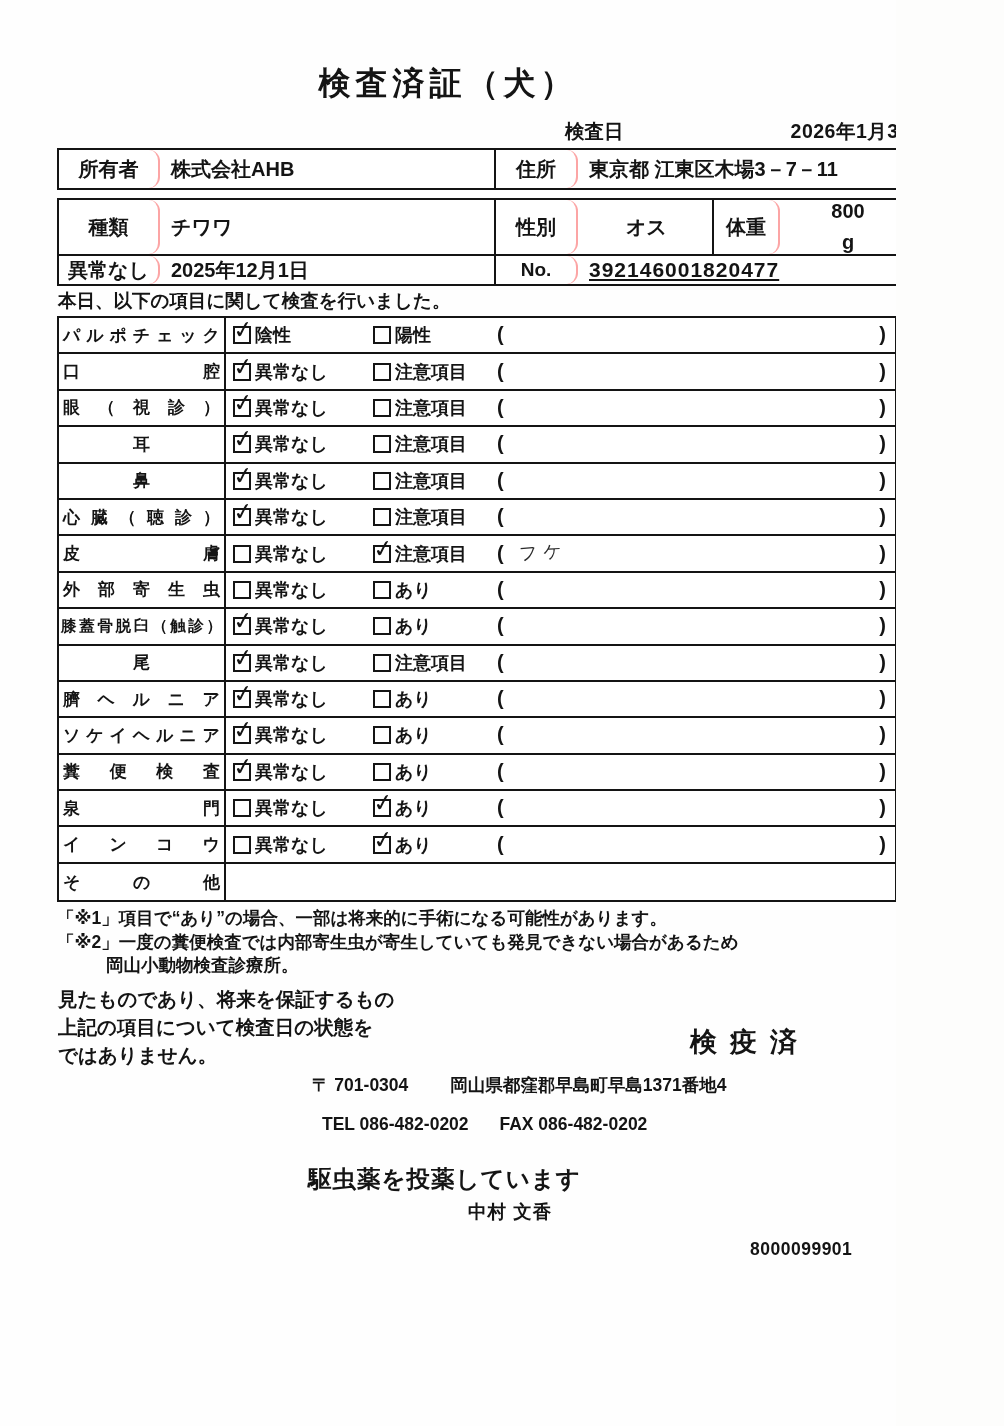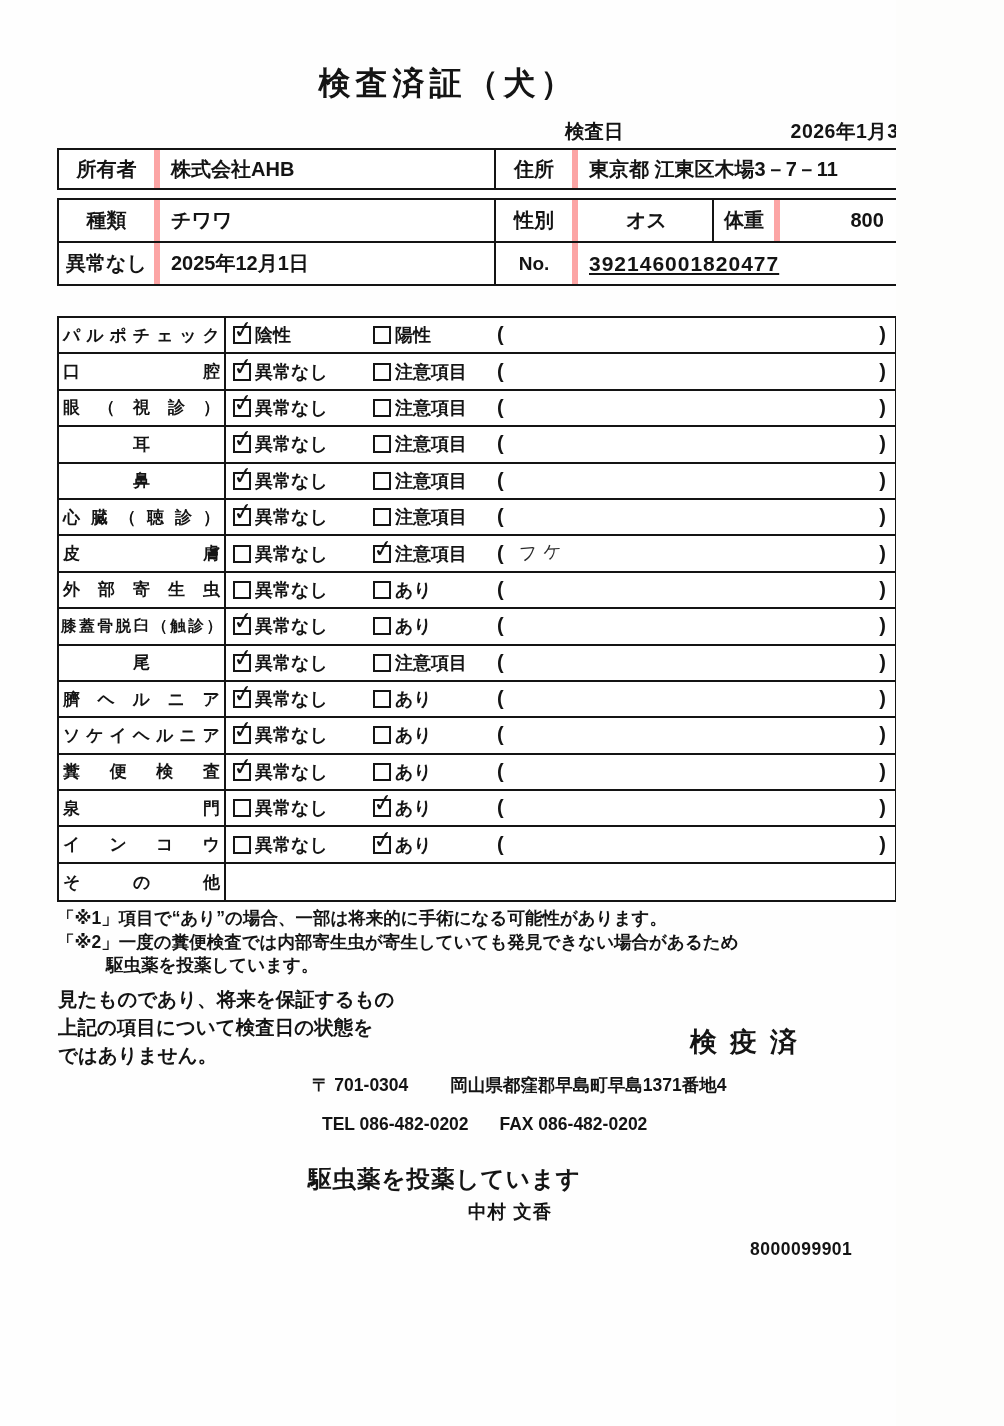--- a/index.html
+++ b/index.html
@@ -19,30 +19,30 @@
   .date-label{position:absolute;left:508px;top:0;}
   .date-value{position:absolute;right:2px;top:0;letter-spacing:.5px;}
 
   
   .htable{position:absolute;left:57px;border:2.5px solid #141414;box-sizing:border-box;background:#fff;}
   .t1{top:148px;width:875px;height:42px;display:flex;}
   .t2{top:198px;width:875px;height:88px;display:flex;flex-direction:column;}
   .t2 .trow{display:flex;flex:1;}
   .t2 .trow.top{border-bottom:2px solid #141414;}
   .cell{display:flex;align-items:center;box-sizing:border-box;font-size:20px;font-weight:600;}
-  .cell.lab{justify-content:center;border-right:6px solid #fca5a5;}
+  .cell.lab{justify-content:center;border-right:2px solid #fca5a5;border-radius:11px;}
   .cell.val{padding-left:11px;border-right:2px solid #141414;}
   .cell.last{border-right:none;}
   .w-lab1{width:101px;}   
   .w-val1{width:336px;}
   .w-lab2{width:82px;}    
   .w-sex{width:99px;margin-left:37px;}
   .w-wlab{width:66px;}
   .w-rest{flex:1;}
-  .weight-val{justify-content:flex-end;padding-right:14px;gap:20px;}
+  .weight-val{justify-content:flex-end;padding-right:14px;gap:8px;flex-direction:column;}
   .no-label{font-size:19px;}
   .no-value{font-size:21px;letter-spacing:1px;text-decoration:underline;}
 
   .intro{position:absolute;top:288px;left:58px;font-size:18.5px;font-weight:600;}
 
   
   .checklist{position:absolute;top:316px;left:57px;width:840px;border:2.5px solid #141414;box-sizing:border-box;background:#fff;}
   .check-row{display:flex;height:36.4px;border-bottom:2px solid #141414;box-sizing:border-box;position:relative;}
   .check-row:last-child{border-bottom:none;}
   .row-label{
@@ -117,20 +117,21 @@
       </div>
     </div>
     <div class="trow">
       <div class="cell lab w-lab1">異常なし</div>
       <div class="cell val w-val1">2025年12月1日</div>
       <div class="cell lab w-lab2 no-label">No.</div>
       <div class="cell val last w-rest no-value">392146001820477</div>
     </div>
   </div>
 
+  <div class="intro">本日、以下の項目に関して検査を行いました。</div>
 
   <div class="checklist" id="checklist">
     <div class="check-row">
       <div class="row-label spread">
           <span>パ</span>
           <span>ル</span>
           <span>ポ</span>
           <span>チ</span>
           <span>ェ</span>
           <span>ッ</span>
@@ -473,21 +474,21 @@
           <span>他</span>
         </div>
       <div class="row-options"></div>
 
     </div>
   </div>
 
   <div class="notes">
     <div>「※1」項目で“あり”の場合、一部は将来的に手術になる可能性があります。</div>
     <div>「※2」一度の糞便検査では内部寄生虫が寄生していても発見できない場合があるため</div>
-    <div class="indent">駆虫薬を投薬しています。</div>
+    <div class="indent">岡山小動物検査診療所。</div>
   </div>
 
   <div class="disclaimer">
     <div>見たものであり、将来を保証するもの</div>
     <div>上記の項目について検査日の状態を</div>
     <div>ではありません。</div>
   </div>
 
   <div class="stamp">検疫済</div>
 

